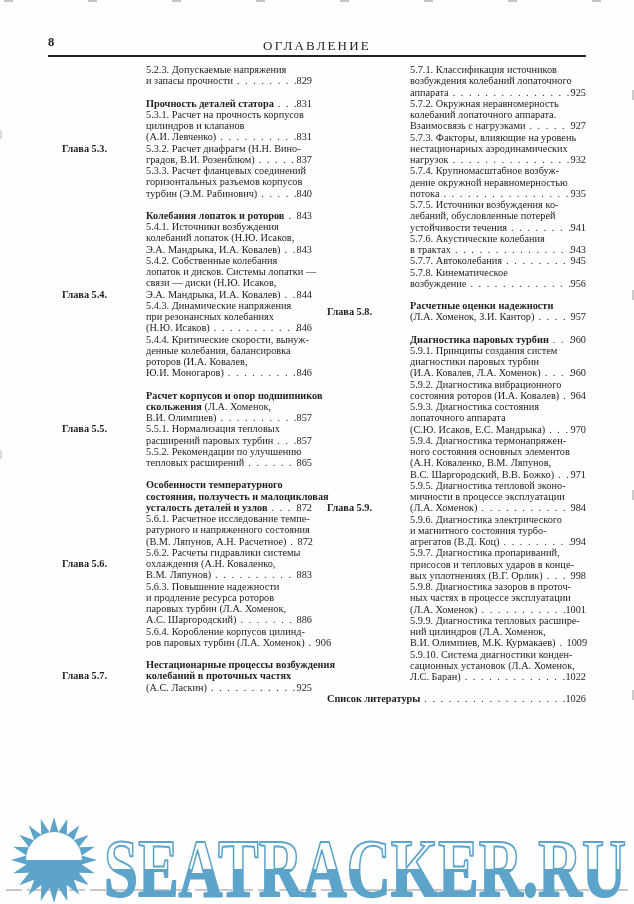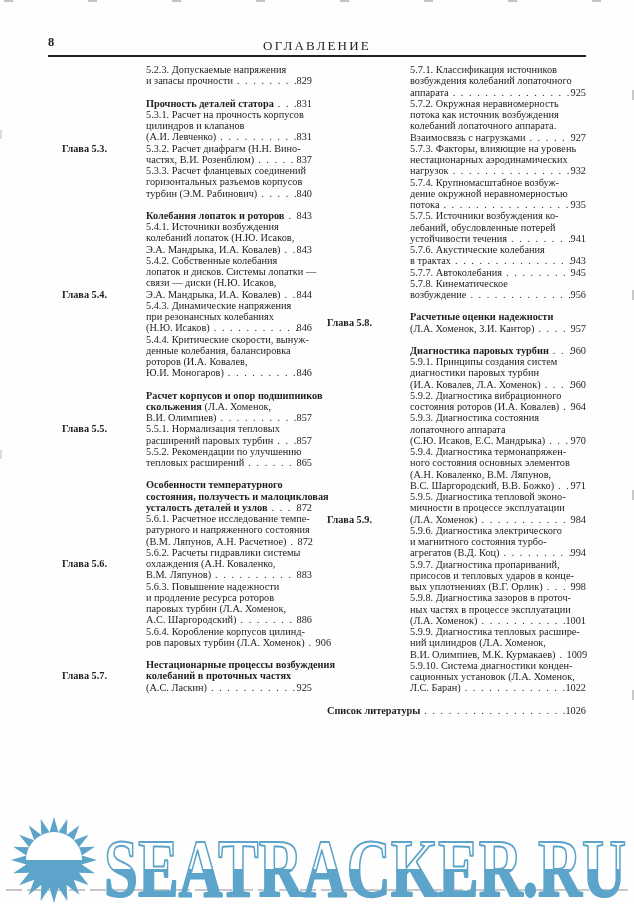--- a/index.html
+++ b/index.html
@@ -82,21 +82,21 @@
           </div>
           <div class="line">
             <span class="lt"><span class="s-i">(А.И. Левченко)</span></span>
             <span class="leader">. . . . . . . . . . . . . . . . . . . . . . . . . . . . . . . . . . . . . . . . . . . . . . . . . . . . . . . . . . . . </span>
             <span class="pg">831</span>
           </div>
           <div class="line">
             <span class="lt"><span class="s-n">5.3.2. Расчет диафрагм </span><span class="s-i">(Н.Н. Вино-</span></span>
           </div>
           <div class="line">
-            <span class="lt"><span class="s-i">частях, В.И. Розенблюм)</span></span>
+            <span class="lt"><span class="s-i">градов, В.И. Розенблюм)</span></span>
             <span class="leader">. . . . . . . . . . . . . . . . . . . . . . . . . . . . . . . . . . . . . . . . . . . . . . . . . . . . . . . . . . . . </span>
             <span class="pg">837</span>
           </div>
           <div class="line">
             <span class="lt"><span class="s-n">5.3.3. Расчет фланцевых соединений</span></span>
           </div>
           <div class="line">
             <span class="lt"><span class="s-n">горизонтальных разъемов корпусов</span></span>
           </div>
           <div class="line">
@@ -285,23 +285,20 @@
           <div class="line">
             <span class="lt"><span class="s-n">возбуждения колебаний лопаточного</span></span>
           </div>
           <div class="line">
             <span class="lt"><span class="s-n">аппарата</span></span>
             <span class="leader">. . . . . . . . . . . . . . . . . . . . . . . . . . . . . . . . . . . . . . . . . . . . . . . . . . . . . . . . . . . . </span>
             <span class="pg">925</span>
           </div>
           <div class="line">
             <span class="lt"><span class="s-n">5.7.2. Окружная неравномерность</span></span>
-          </div>
-          <div class="line">
-            <span class="lt"><span class="s-n">потока как источник возбуждения</span></span>
           </div>
           <div class="line">
             <span class="lt"><span class="s-n">колебаний лопаточного аппарата.</span></span>
           </div>
           <div class="line">
             <span class="lt"><span class="s-n">Взаимосвязь с нагрузками</span></span>
             <span class="leader">. . . . . . . . . . . . . . . . . . . . . . . . . . . . . . . . . . . . . . . . . . . . . . . . . . . . . . . . . . . . </span>
             <span class="pg">927</span>
           </div>
           <div class="line">

